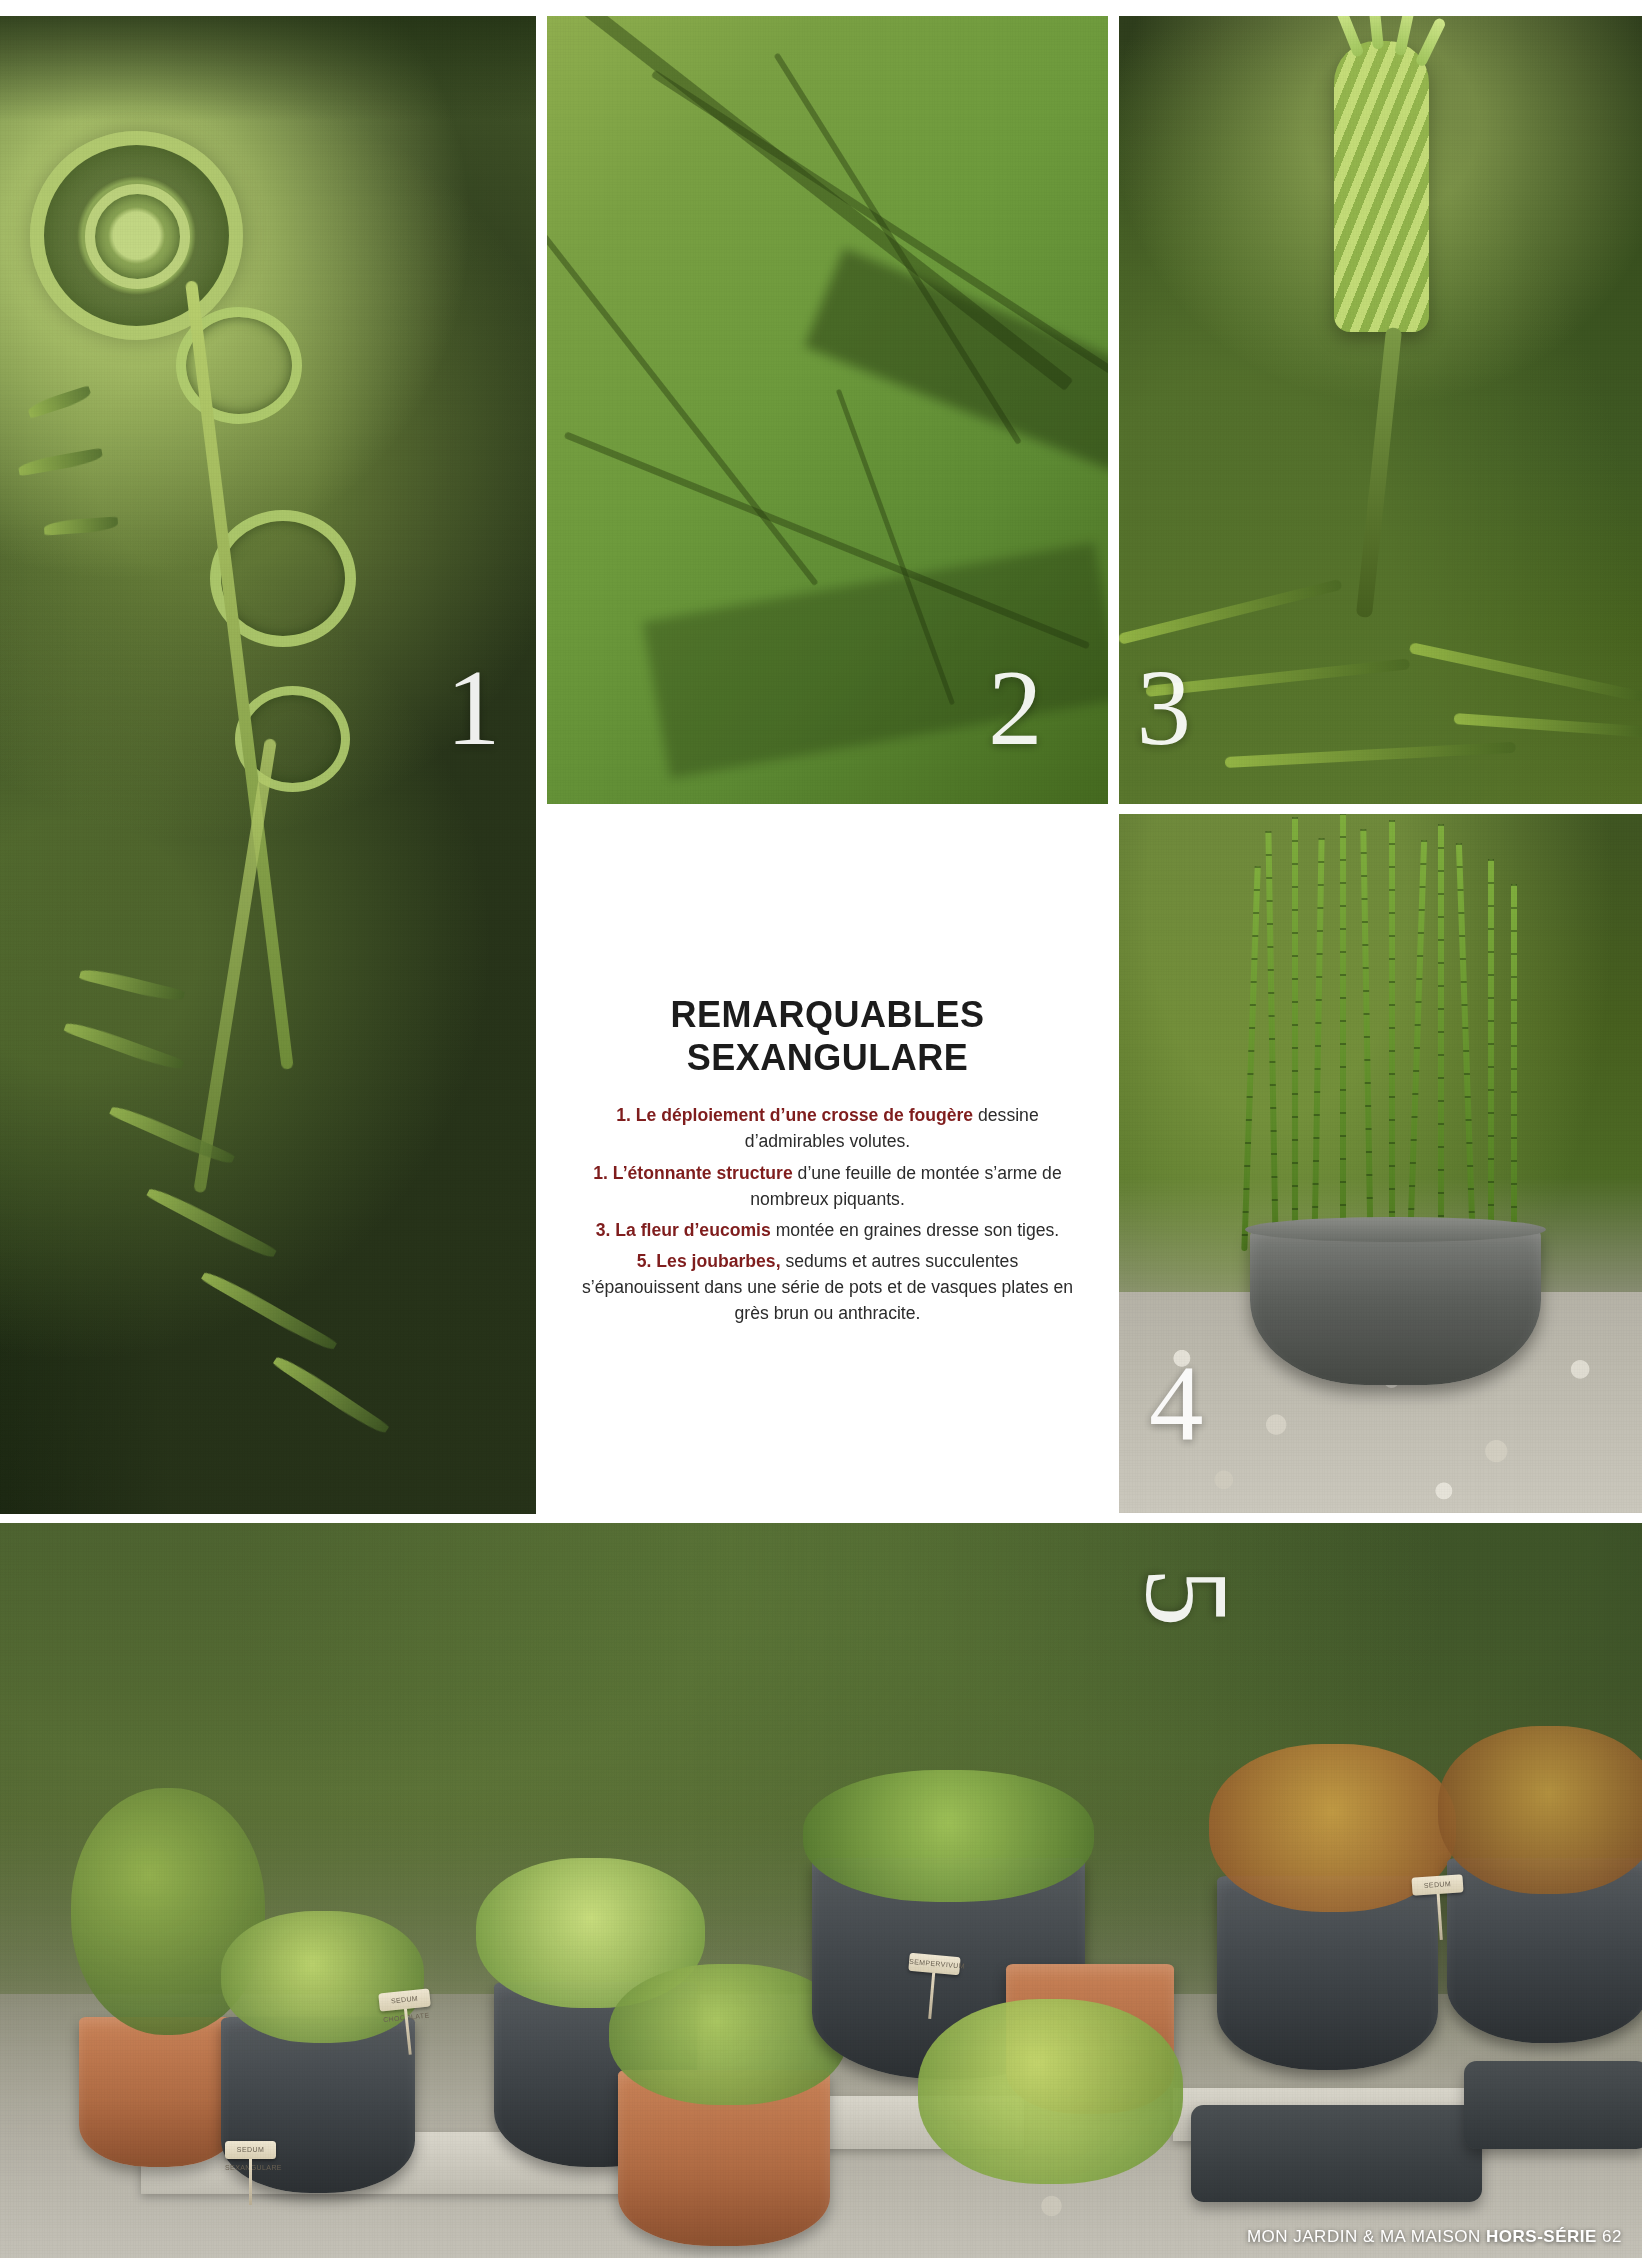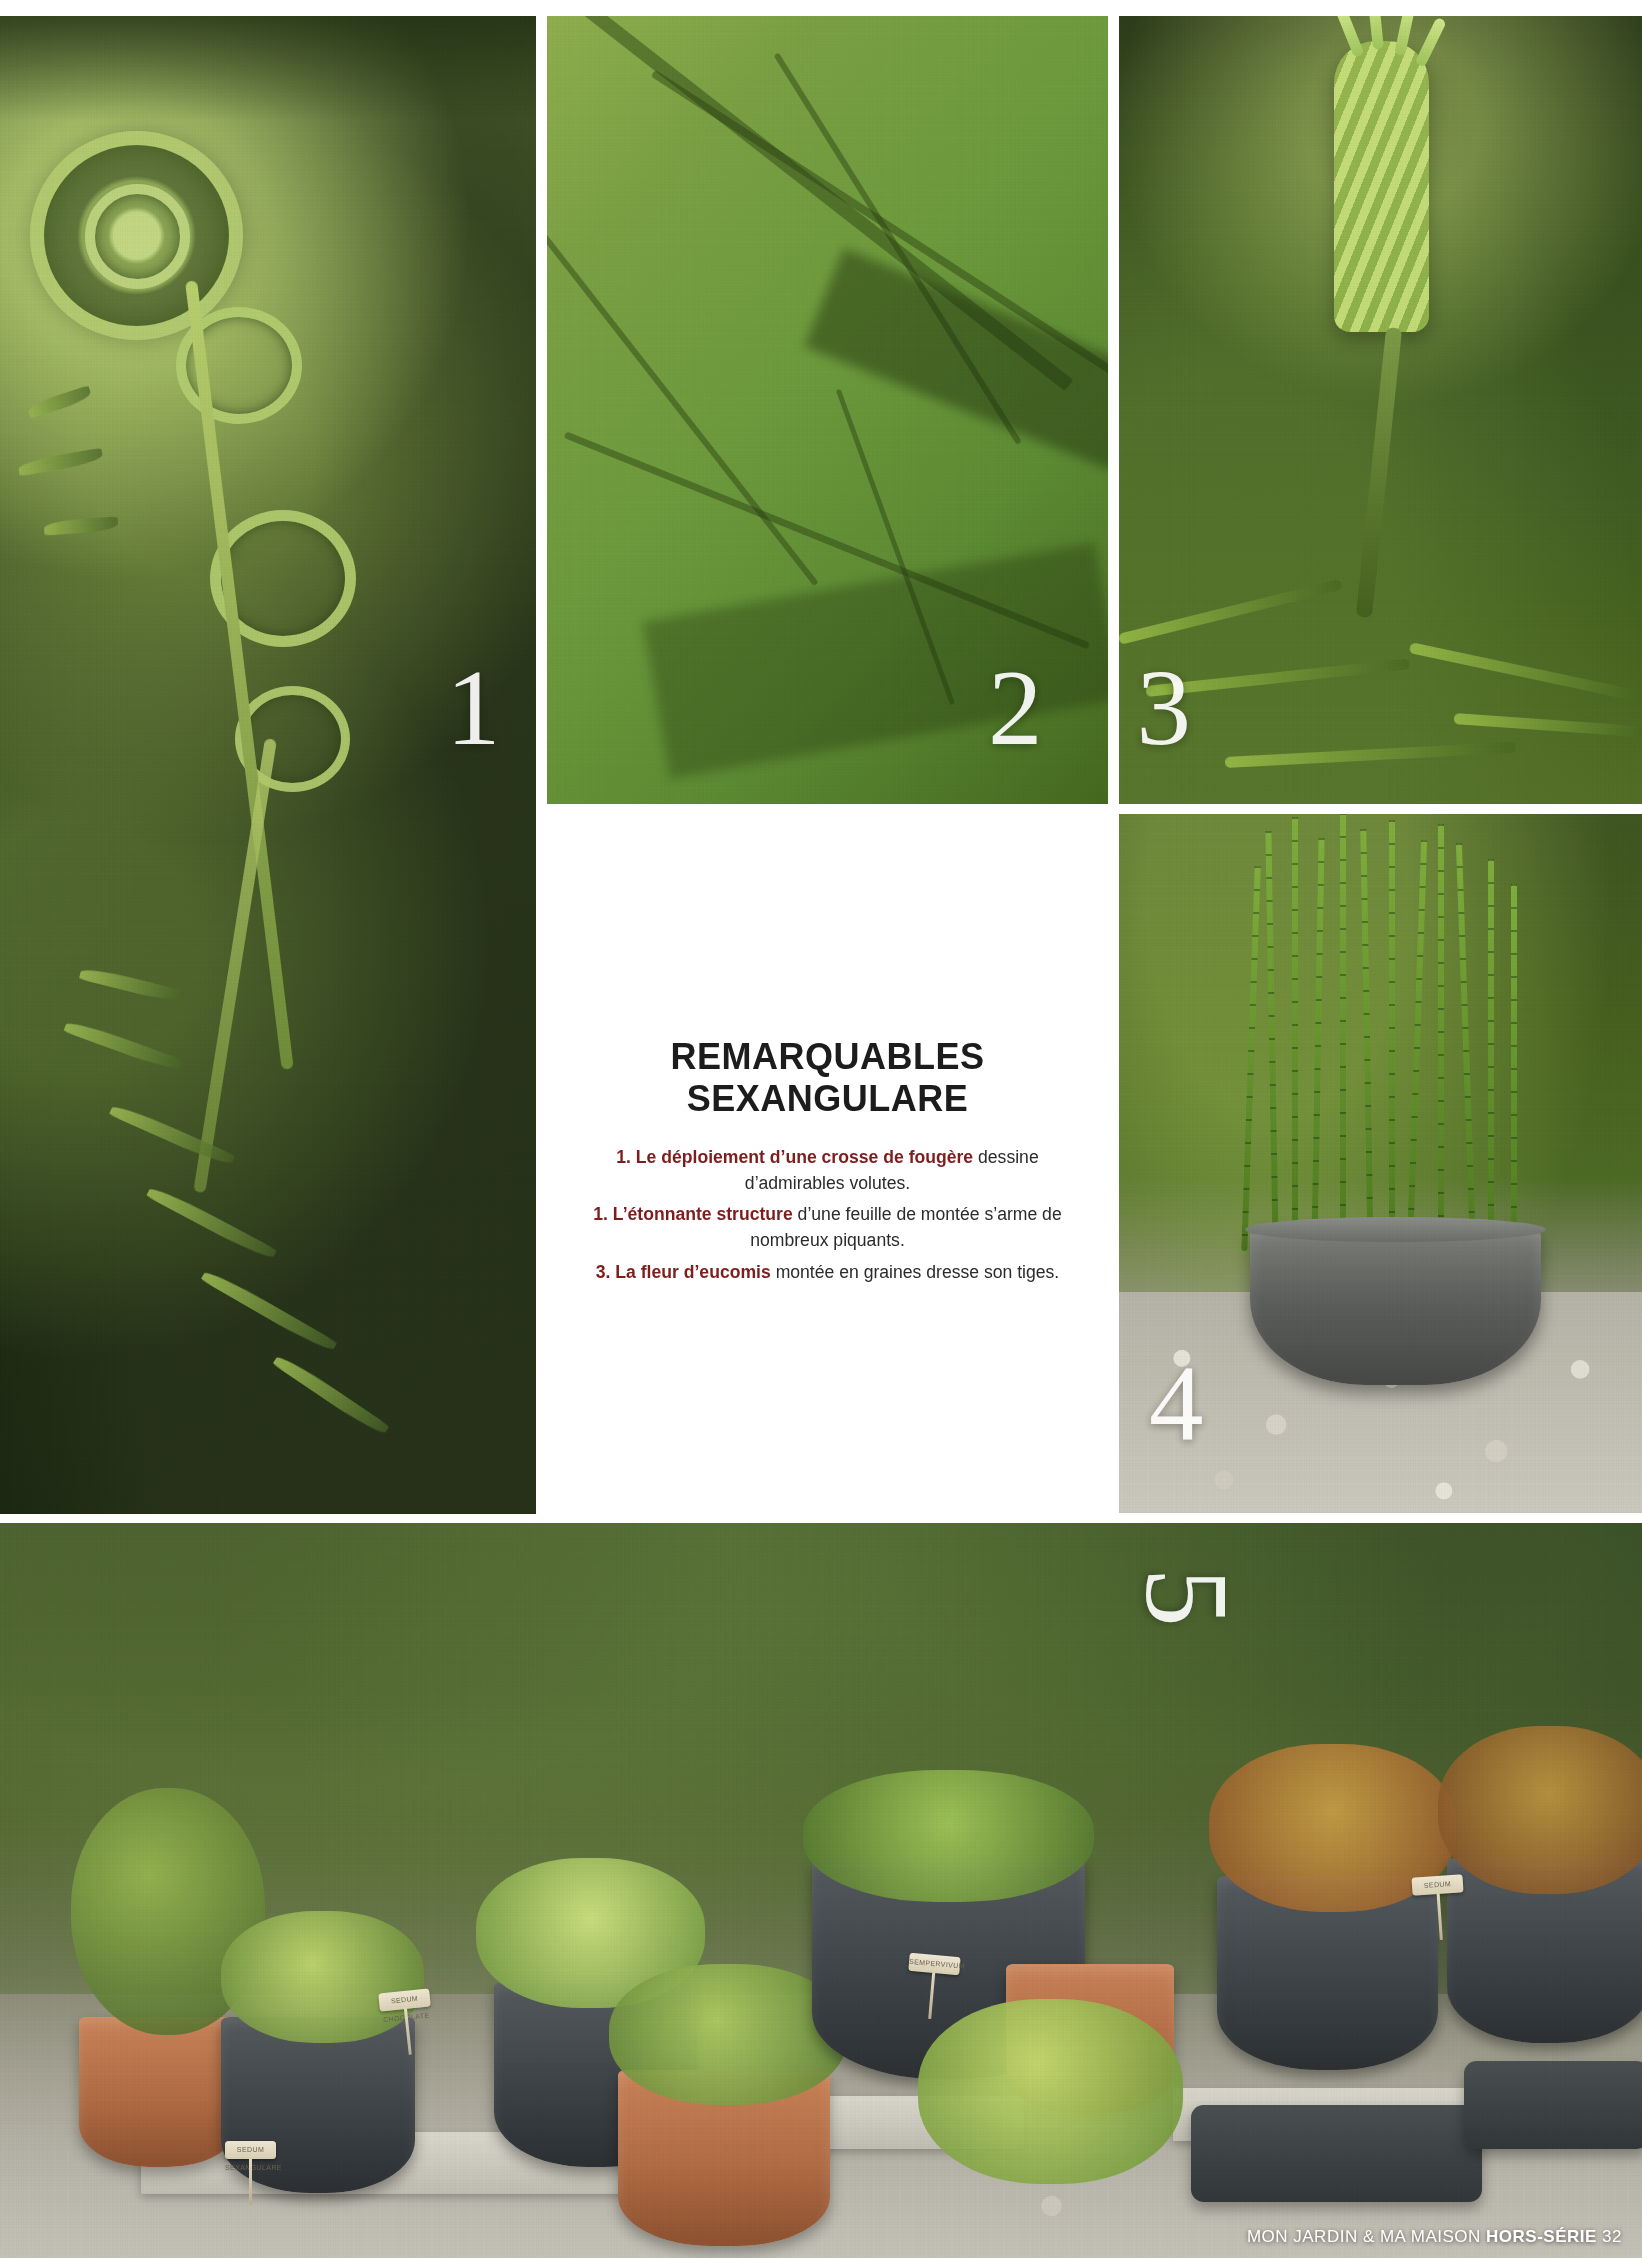--- a/index.html
+++ b/index.html
@@ -449,39 +449,42 @@
     <div class="label-stick" style="left:225px; top:618px;">SEDUM SEXANGULARE</div>
     <div class="label-stick" style="left:909px; top:432px; transform:rotate(5deg);">SEMPERVIVUM</div>
     <div class="label-stick" style="left:1412px; top:353px; transform:rotate(-4deg);">SEDUM</div>
 
     <div class="noise"></div>
     <div class="num" style="left:1156px; top:26.5px; font-size:118px; transform:rotate(90deg);">5</div>
 
     <div id="footer">
       <span>MON JARDIN &amp; MA MAISON</span>
       <b>HORS-SÉRIE</b>
-      <span>32</span>
+      <span>62</span>
     </div>
   </div>
 
   <div id="textpanel">
     <h1 class="headline">
       <span>REMARQUABLES</span><br>
       <span>SEXANGULARE</span>
     </h1>
     <ul class="caption-list">
       <li>
         <span class="lead">1. Le déploiement d’une crosse de fougère</span><span> dessine d’admirables volutes.</span>
       </li>
       <li>
         <span class="lead">1. L’étonnante structure</span><span> d’une feuille de montée s’arme de nombreux piquants.</span>
       </li>
       <li>
         <span class="lead">3. La fleur d’eucomis</span><span> montée en graines dresse son tiges.</span>
       </li>
+      <li>
+        <span class="lead">5. Les joubarbes,</span><span> sedums et autres succulentes s’épanouissent dans une série de pots et de vasques plates en grès brun ou anthracite.</span>
+      </li>
     </ul>
   </div>
 
   <div class="white-gutter-v" style="left:536px; top:0; width:10.6px; height:1523px;"></div>
   <div class="white-gutter-v" style="left:1108px; top:0; width:10.6px; height:1523px;"></div>
   <div class="white-gutter-v" style="left:547px; top:804px; width:1096px; height:9.7px;"></div>
   <div class="white-gutter-v" style="left:0; top:1514px; width:1643px; height:8.8px;"></div>
   <div class="white-gutter-v" style="left:0; top:0; width:1643px; height:16px;"></div>
 
 </div>

